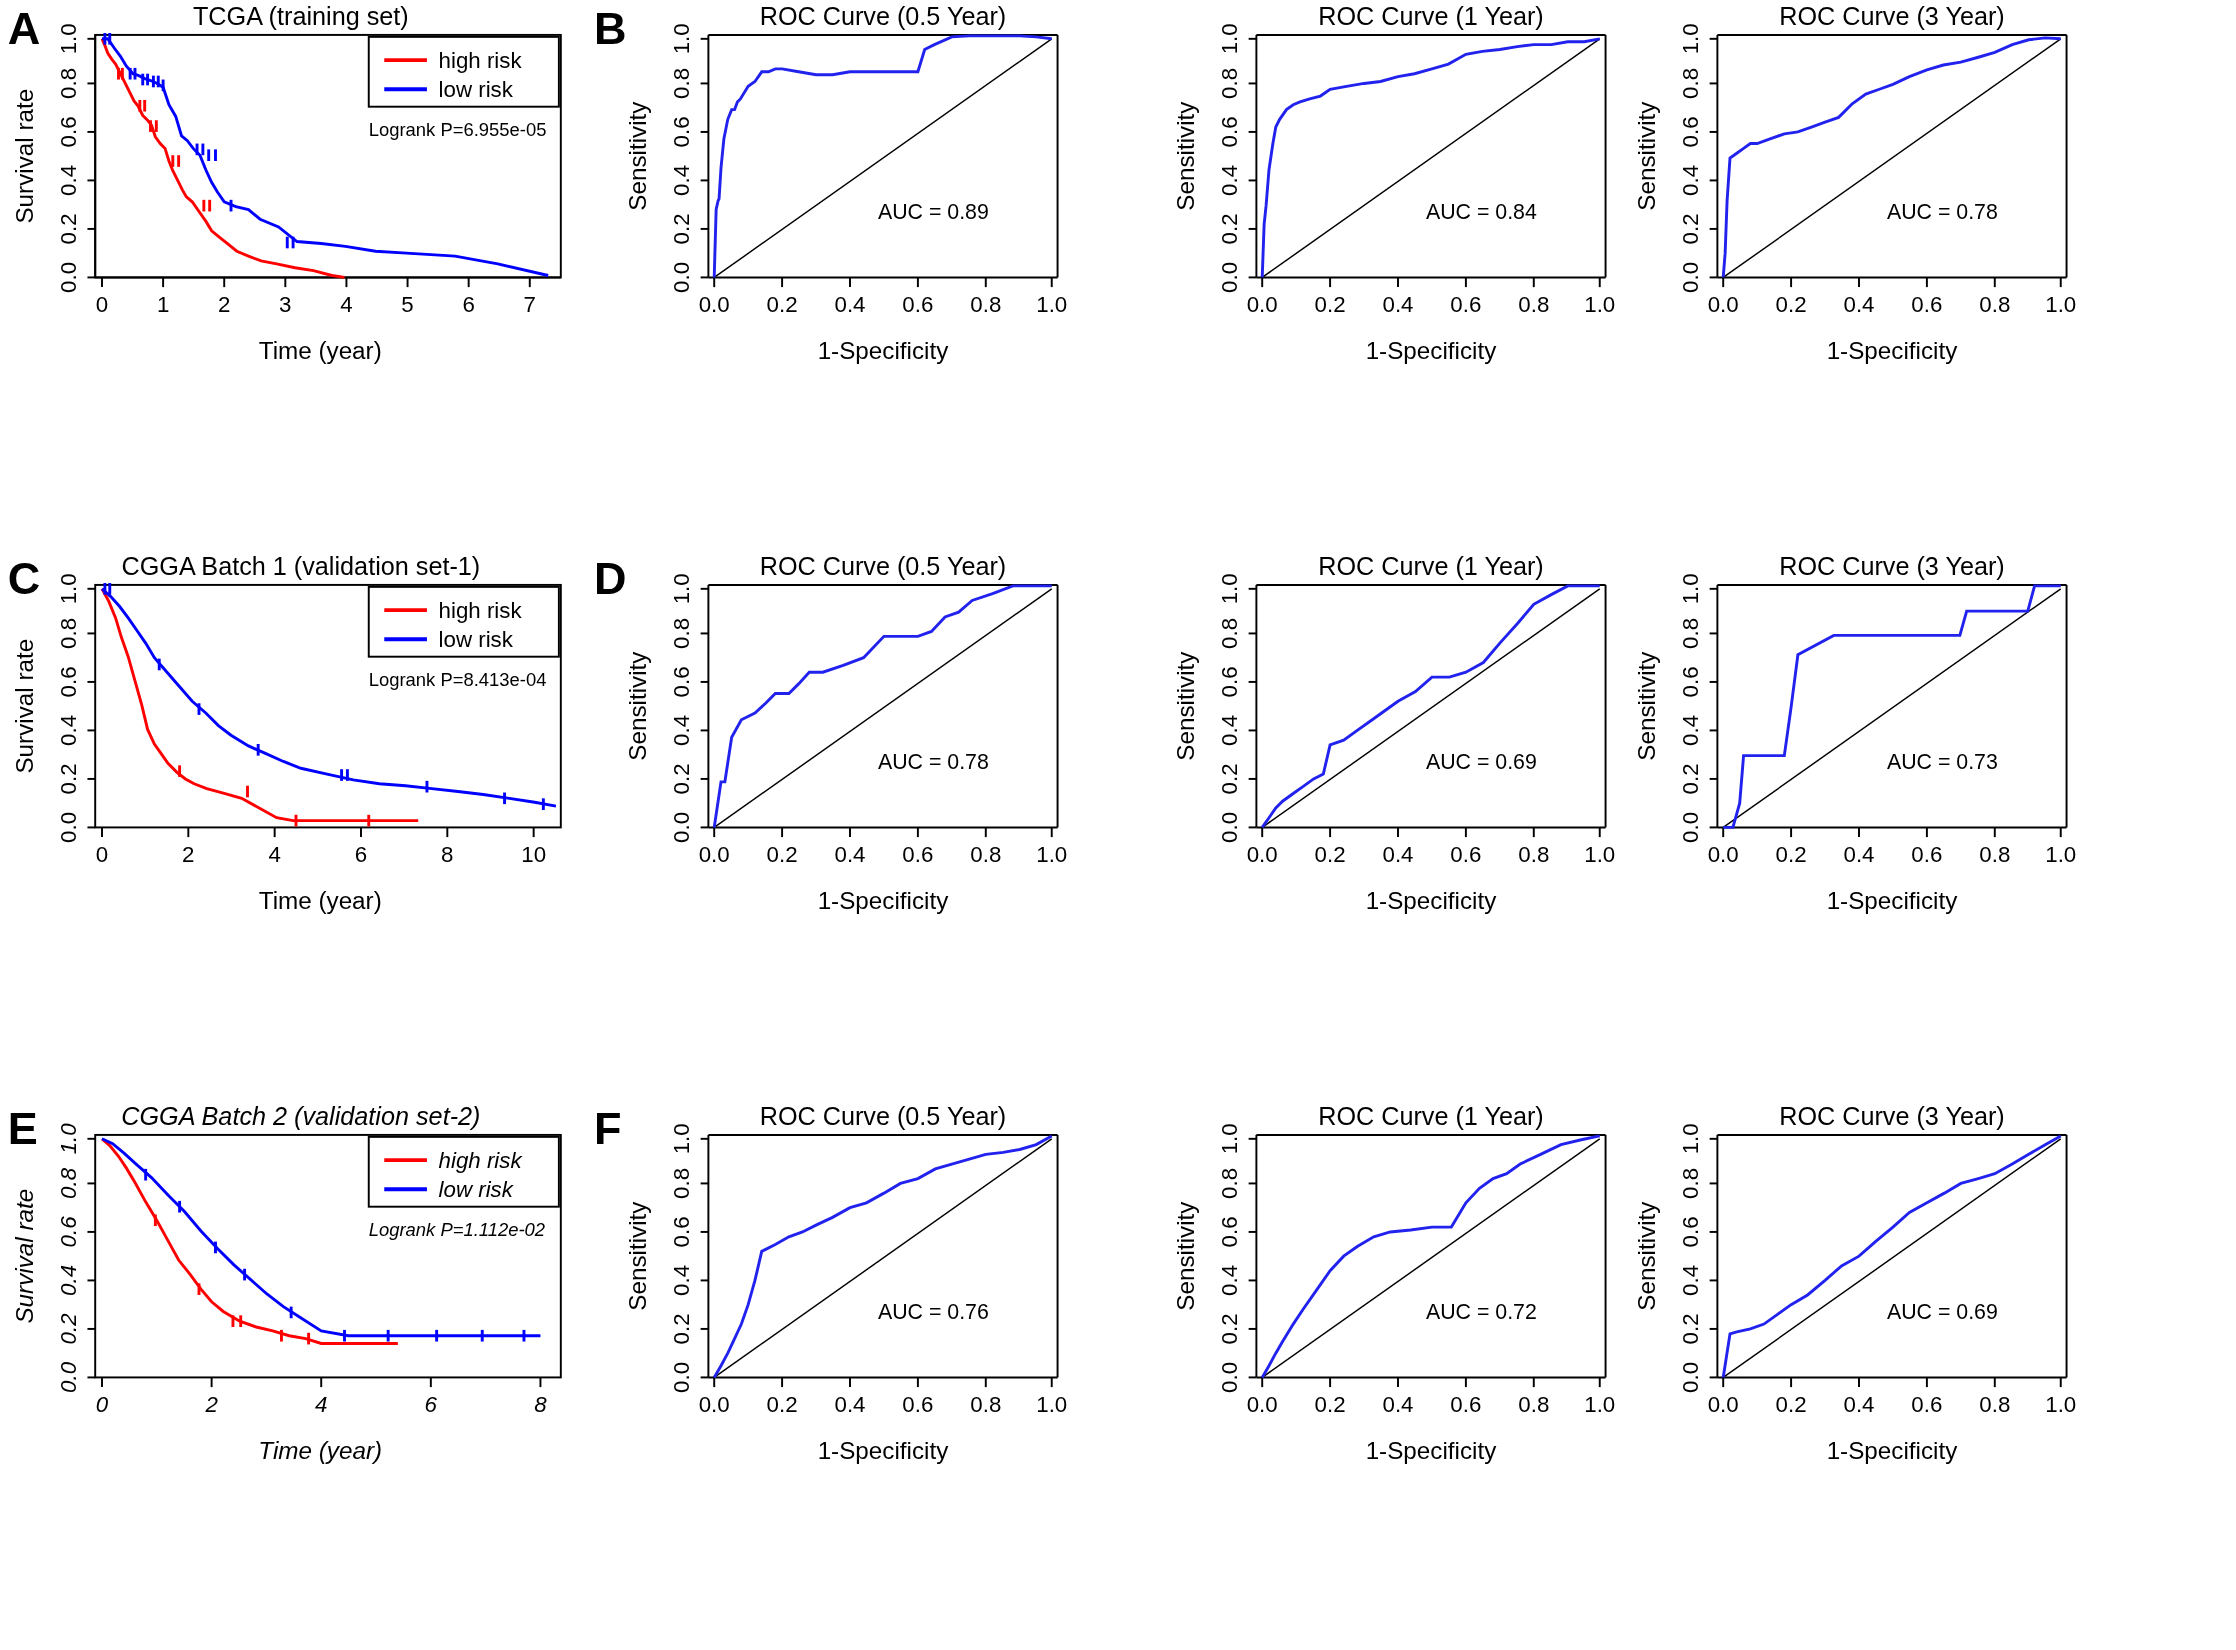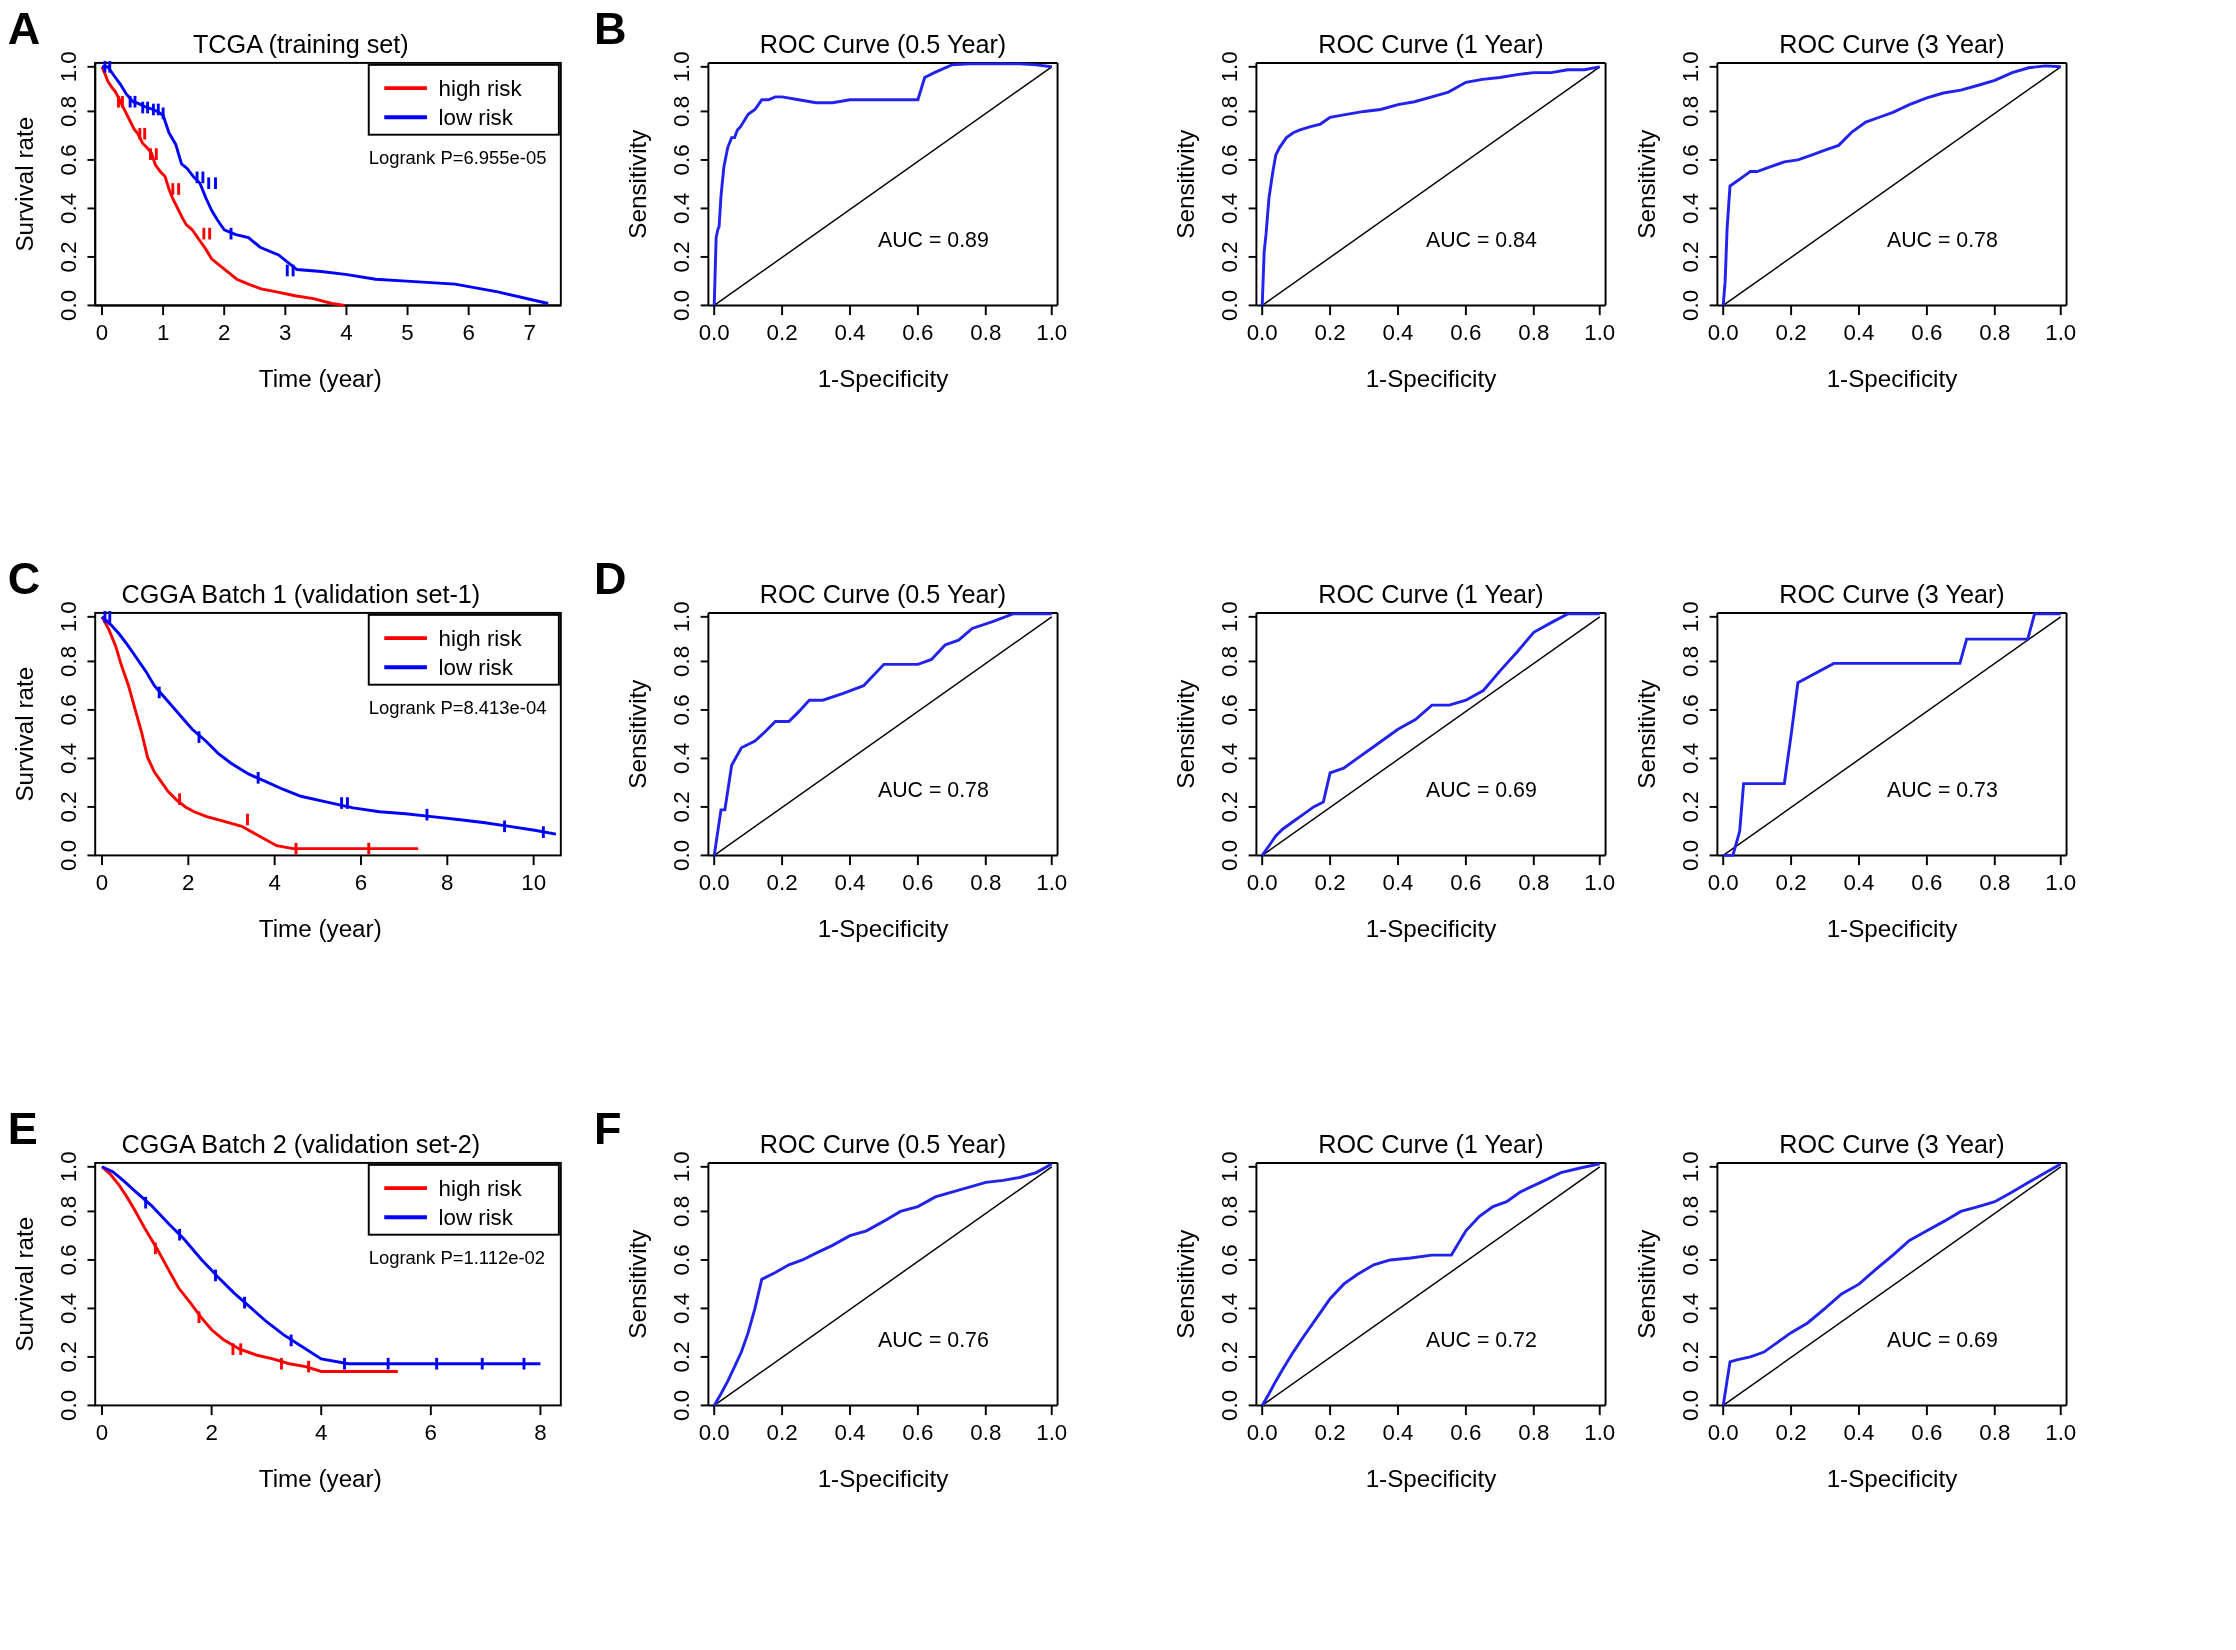--- a/index.html
+++ b/index.html
@@ -15,21 +15,21 @@
   .p-d{left:1601px;width:548px;}
 
   .panel-letter{
     position:absolute;font-weight:bold;font-size:45px;line-height:1;
     font-family:"Liberation Sans",sans-serif;letter-spacing:-1px;
   }
   .p-km .panel-letter{left:7.8px;top:5.8px;}
   .p-b .panel-letter{left:1.9px;top:5.8px;}
 
   svg{display:block;}
-  .svgwrap{position:absolute;margin-top:28px;}
+  .svgwrap{position:absolute;}
 
   text{font-family:"Liberation Sans",sans-serif;fill:#000;}
   .tick-lbl{font-size:23px;}
   .axis-title{font-size:25px;}
   .legend-lbl{font-size:23px;}
   .logrank{font-size:19px;}
   .auc-lbl{font-size:22px;}
 </style>
 </head>
 <body>
@@ -459,21 +459,21 @@
           <text class="auc-lbl" x="352" y="226" text-anchor="middle">AUC = 0.73</text>
         </svg>
       </div>
     </div>
   </div>
 
   <div class="row row3">
 
     <div class="panel p-km">
       <div class="panel-letter">E</div>
-      <div class="svgwrap" style="left:0;top:0;">
+      <div class="svgwrap" style="left:0;top:0;font-style:italic;">
         <svg width="592" height="485" viewBox="0 0 610 500">
           <text x="310" y="26" text-anchor="middle" style="font-size:26px">CGGA Batch 2 (validation set-2)</text>
           <rect x="98" y="36" width="480" height="250" fill="none" stroke="#000" stroke-width="2"></rect>
           <g>
             <line x1="90" y1="286" x2="98" y2="286" stroke="#000" stroke-width="2"></line>
               <line x1="90" y1="236" x2="98" y2="236" stroke="#000" stroke-width="2"></line>
             <line x1="90" y1="186" x2="98" y2="186" stroke="#000" stroke-width="2"></line>
               <line x1="90" y1="136" x2="98" y2="136" stroke="#000" stroke-width="2"></line>
             <line x1="90" y1="86" x2="98" y2="86" stroke="#000" stroke-width="2"></line>
               <line x1="90" y1="40" x2="98" y2="40" stroke="#000" stroke-width="2"></line>

